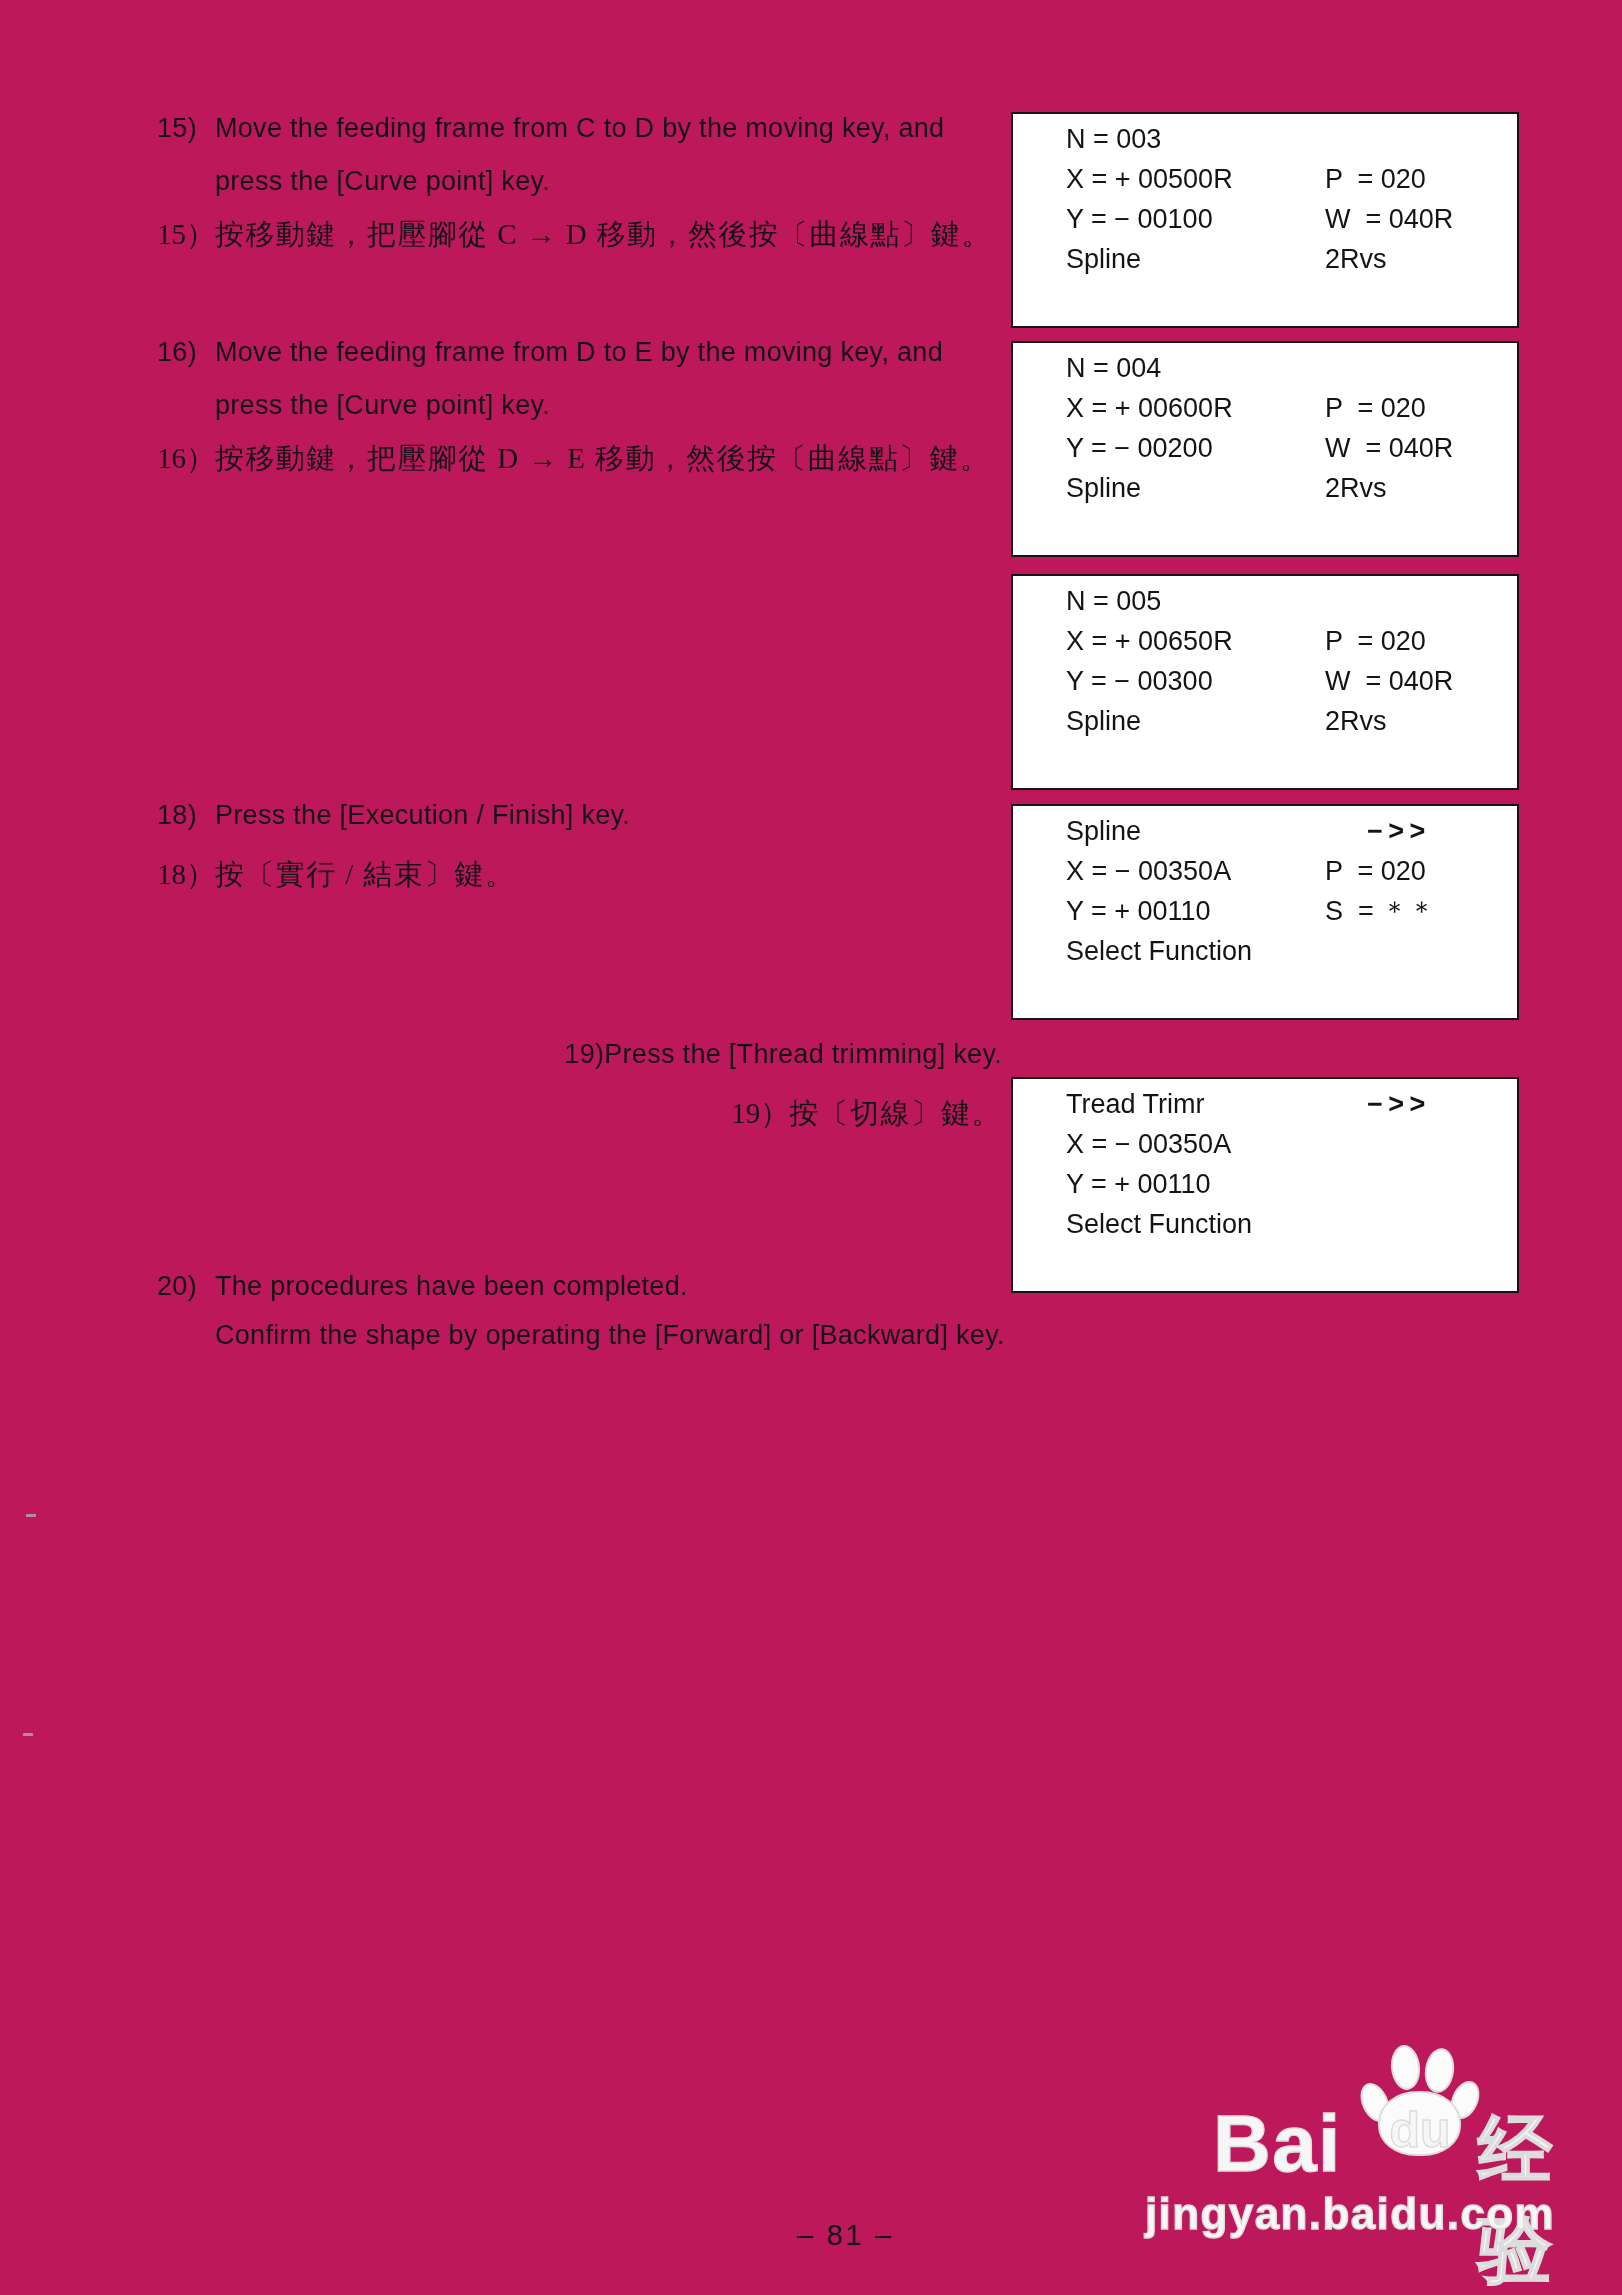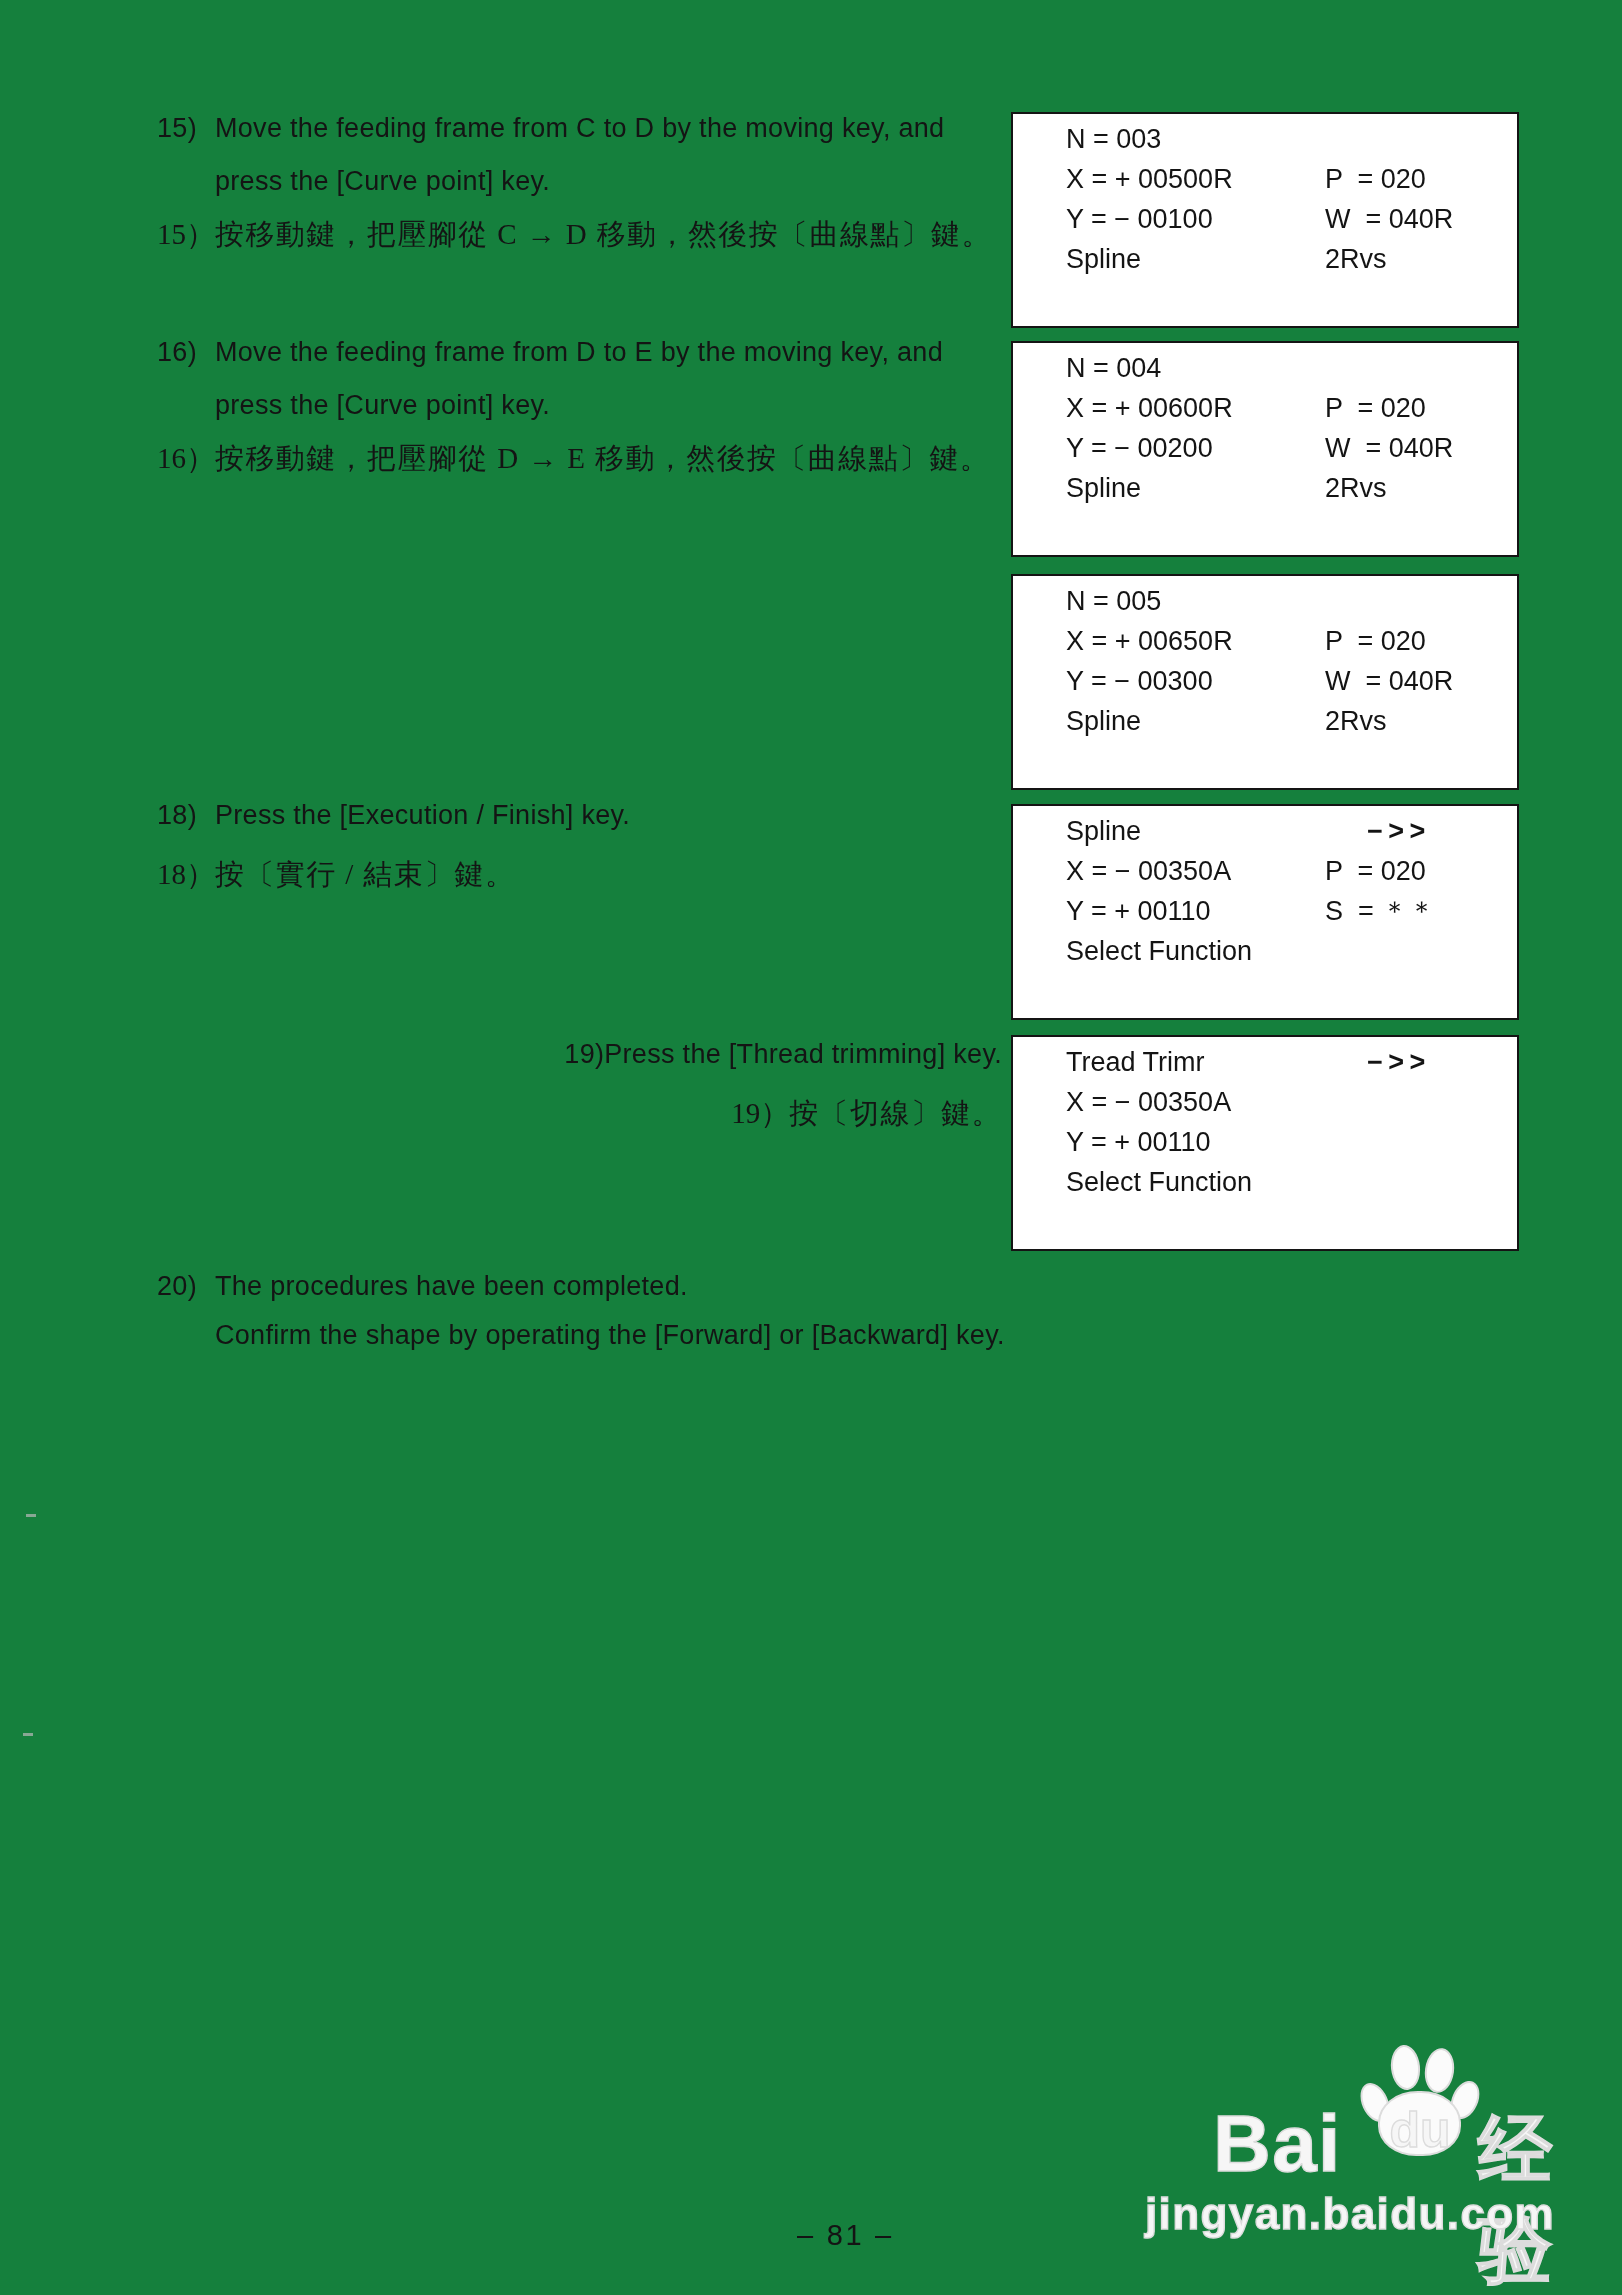--- a/index.html
+++ b/index.html
@@ -1,20 +1,20 @@
 <!DOCTYPE html>
 <html style="font-size:11px"><head>
 <meta charset="utf-8">
 <style>
   html,body{margin:0;padding:0;background:#ffffff;}
   .page{
     position:relative;
     width:1623px;
     height:2295px;
-    background:#15803d;
+    background:#be185d;
     font-family:"Liberation Sans", sans-serif;
     color:#141414;
     overflow:hidden;
   }
   
   .step{
     position:absolute;
     left:157px;
     width:845px;
     font-size:27px;
@@ -214,21 +214,21 @@
     <div class="disp-row"><span class="l">X = − 00350A</span><span class="r">P  = 020</span></div>
     <div class="disp-row"><span class="l">Y = + 00110</span><span class="r">S  = ＊＊</span></div>
     <div class="disp-row"><span class="l">Select Function</span><span class="r"></span></div>
   </div>
 
   <div class="step" style="top:1028px;text-align:right;">
     <div class="en-line"><span class="num">19)</span><span>Press the [Thread trimming] key.</span></div>
     <div class="cn-line cn-gap"><span class="num">19）</span><span>按〔切線〕鍵。</span></div>
   </div>
 
-  <div class="disp" style="top:1035px;">
+  <div class="disp" style="top:1077px;">
     <div class="disp-row"><span class="l">Tread Trimr</span><span class="r arr">−&gt;&gt;</span></div>
     <div class="disp-row"><span class="l">X = − 00350A</span><span class="r"></span></div>
     <div class="disp-row"><span class="l">Y = + 00110</span><span class="r"></span></div>
     <div class="disp-row"><span class="l">Select Function</span><span class="r"></span></div>
   </div>
 
   <div class="step" style="top:1260px;">
     <div class="en-line"><span class="num">20)</span><span>The procedures have been completed.</span></div>
     <div class="en-line en-line2-tight en-cont"><span>Confirm the shape by operating the [Forward] or [Backward] key.</span></div>
   </div>

